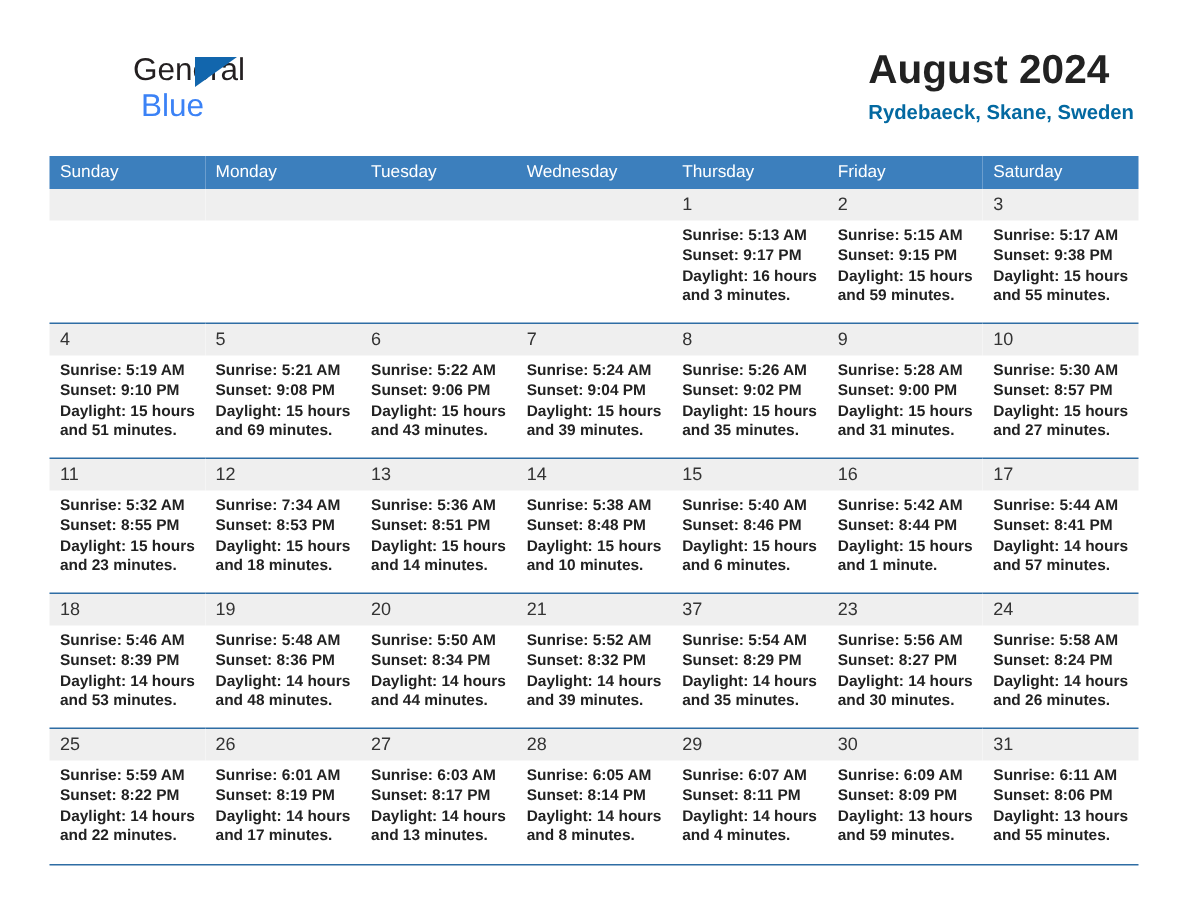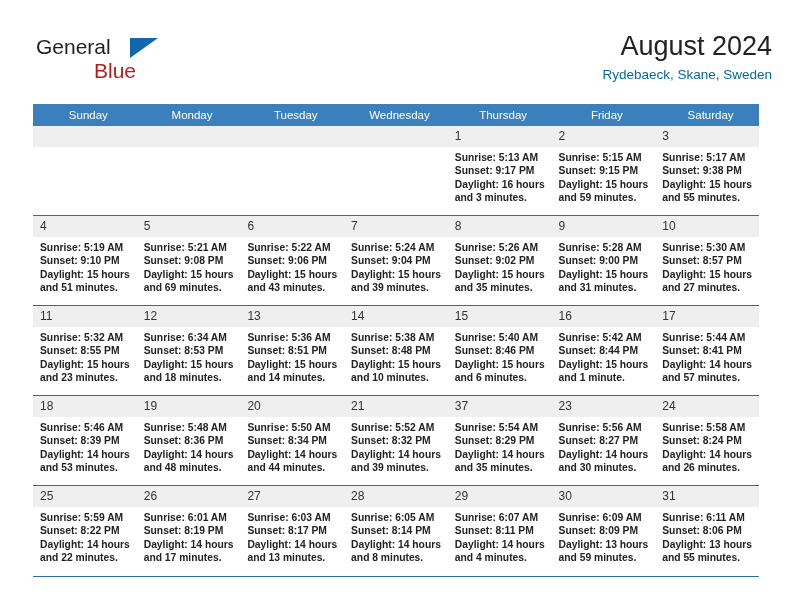--- a/index.html
+++ b/index.html
@@ -37,44 +37,46 @@
     height: 52px;
     line-height: 1;
   }
   .brand-row1 {
     position: relative;
     display: block;
     font-size: 21px;
     letter-spacing: 0px;
     color: #231f20;
     height: 22px;
+    text-align: center;
   }
   .brand-row2 {
     display: block;
     font-size: 21px;
-    color: #b91c1c;
+    color: #3b82f6;
     margin-top: 2px;
     margin-left: 58px;
     height: 22px;
   }
   .brand-triangle {
     position: absolute;
     left: 94px;
     top: 2px;
     width: 0;
     height: 0;
     border-left: 28px solid #1266ad;
     border-bottom: 20px solid transparent;
   }
 
   .title-block {
     position: absolute;
-    right: 20px;
+    right: 36px;
     top: 30px;
-    text-align: right;
+    text-align: left;
+    font-weight: bold;
   }
   .month-title {
     font-size: 27px;
     color: #222222;
     line-height: 32px;
     white-space: nowrap;
   }
   .location {
     font-size: 13.5px;
     color: #0369a1;
@@ -90,21 +92,21 @@
     top: 104px;
     width: 726px;
     border-collapse: collapse;
     table-layout: fixed;
   }
   .calendar th {
     background: #3c7fbd;
     color: #ffffff;
     font-size: 11.5px;
     font-weight: normal;
-    text-align: center;
+    text-align: left;
     padding: 5px 0 5px 7px;
     height: 11px;
     border: none;
   }
   .calendar td {
     vertical-align: top;
     padding: 0;
     border: none;
     border-top: 1px solid #2e6da4;
     width: 103.7px;
@@ -318,21 +320,21 @@
             <div class="cellbody">
               <div>Sunrise: 5:32 AM</div>
               <div>Sunset: 8:55 PM</div>
               <div>Daylight: 15 hours</div>
               <div>and 23 minutes.</div>
             </div>
           </td>
           <td>
             <span class="daynum">12</span>
             <div class="cellbody">
-              <div>Sunrise: 6:34 AM</div>
+              <div>Sunrise: 7:34 AM</div>
               <div>Sunset: 8:53 PM</div>
               <div>Daylight: 15 hours</div>
               <div>and 18 minutes.</div>
             </div>
           </td>
           <td>
             <span class="daynum">13</span>
             <div class="cellbody">
               <div>Sunrise: 5:36 AM</div>
               <div>Sunset: 8:51 PM</div>

